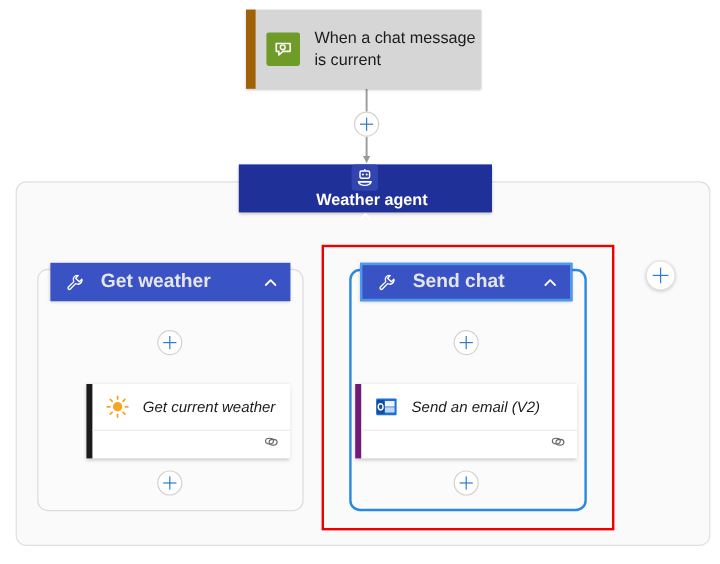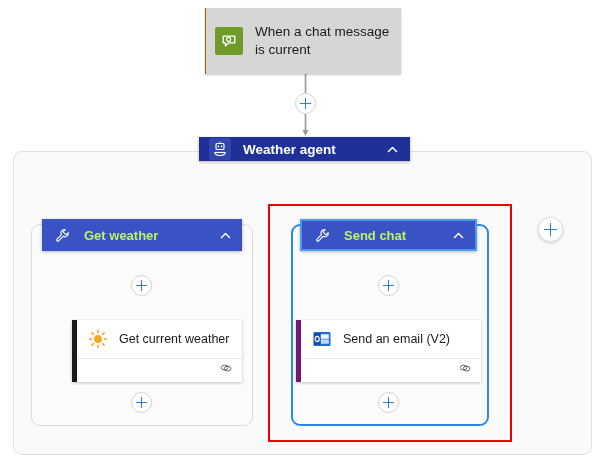--- a/index.html
+++ b/index.html
@@ -31,21 +31,21 @@
   }
 
   
   .trigger {
     position: absolute;
     left: 205px;
     top: 8px;
     width: 196px;
     height: 66px;
     background: #d6d6d6;
-    border-left: 1px solid #a16207;
+    border-left: 8px solid #a16207;
     box-sizing: border-box;
     box-shadow: 0 1px 2px rgba(0,0,0,0.22);
     display: flex;
     align-items: center;
     padding-left: 9px;
   }
   .trigger-icon {
     width: 28px;
     height: 28px;
     background: #6f9b28;
@@ -76,27 +76,28 @@
     background: #fafafa;
     box-sizing: border-box;
   }
 
   
   .agent-node {
     position: absolute;
     left: 199px;
     top: 137px;
     width: 211px;
-    height: 24px;
+    height: 40px;
     background: #1f3099;
     box-shadow: 0 1px 3px rgba(0,0,0,0.30);
     display: flex;
     align-items: center;
     box-sizing: border-box;
     padding: 0 11px 0 10px;
+    flex-direction: column;
   }
   .agent-icon {
     width: 22px; height: 22px;
     background: #3244ad;
     border-radius: 3px;
     display: flex; align-items: center; justify-content: center;
     flex: 0 0 auto;
   }
   .agent-label {
     color: #ffffff;
@@ -150,33 +151,34 @@
     top: 219px;
     width: 200px;
   }
   .tool-node.sendemail {
     left: 300px;
     top: 219px;
     width: 177px;
     border: 2px solid #4a9bf0;
   }
   .tool-label {
-    color: #bef264;
-    font-size: 13px;
+    color: #e5e5e5;
+    font-size: 16px;
     font-weight: bold;
     margin-left: 11px;
     flex: 1 1 auto;
   }
 
   
   .action-card {
     position: absolute;
     background: #ffffff;
     box-sizing: border-box;
     box-shadow: 0 1px 3px rgba(0,0,0,0.22);
+    font-style: italic;
   }
   .action-card.weather {
     left: 72px;
     top: 320px;
     width: 170px;
     height: 62px;
     border-left: 5px solid #1b1b1b;
   }
   .action-card.email {
     left: 296px;

